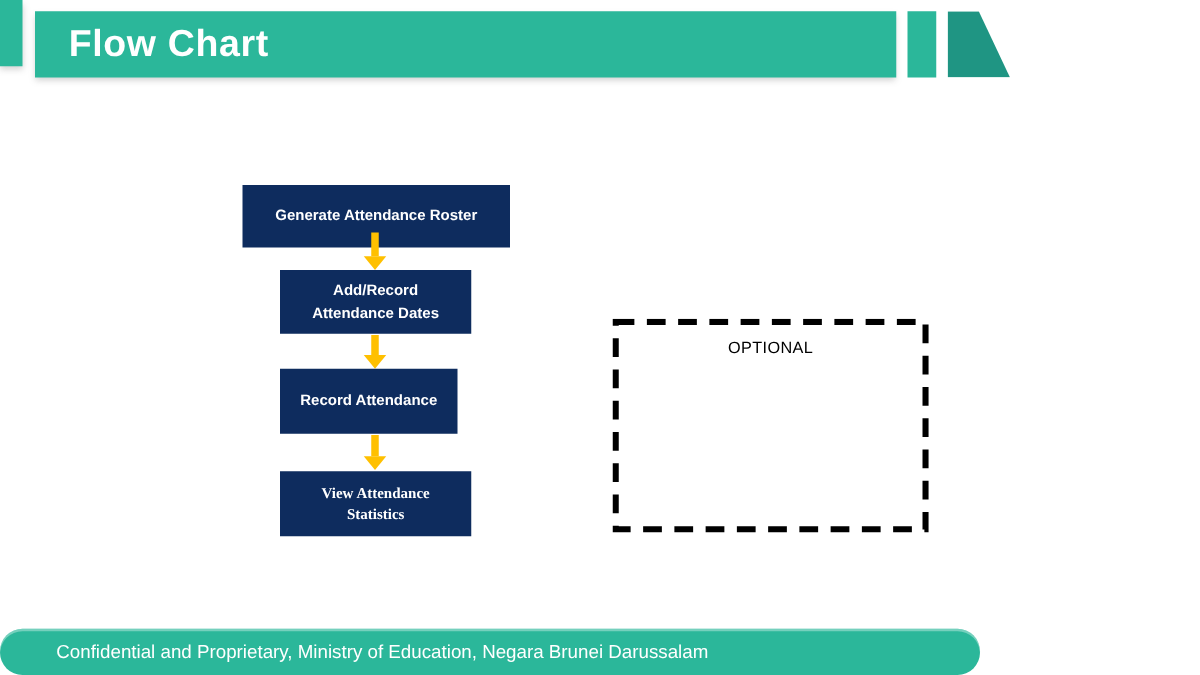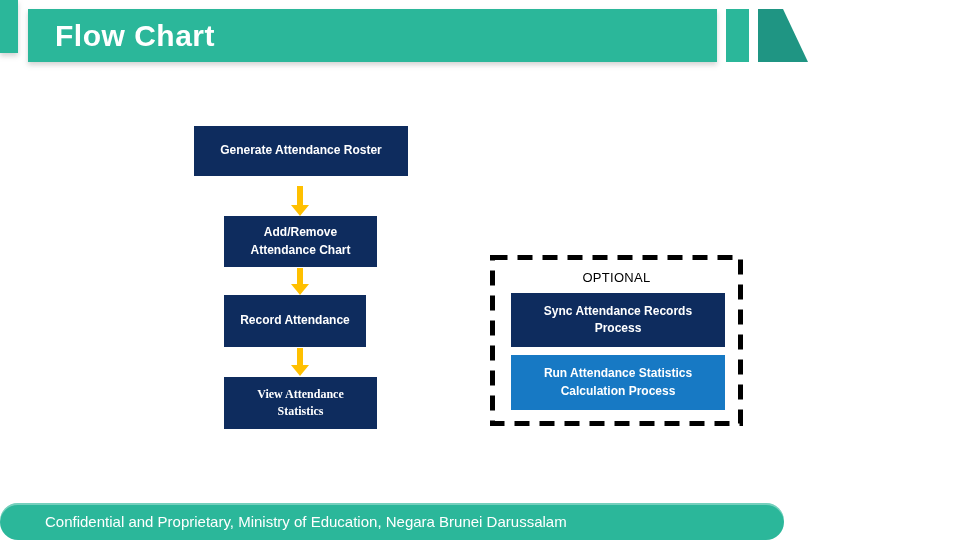--- a/index.html
+++ b/index.html
@@ -41,21 +41,21 @@
   
   .flow-box {
     position: absolute;
     display: flex; align-items: center; justify-content: center;
     text-align: center;
     color: #ffffff; font-weight: bold; font-size: 12px; line-height: 1.45;
     background: #0E2C5E;
     box-sizing: border-box;
     padding: 0 10px;
   }
-  .box1 { left: 194px; top: 126px; width: 214px; height: 50px; padding: 0 8px; }
+  .box1 { left: 194px; top: 148px; width: 214px; height: 50px; padding: 0 8px; }
   .box2 { left: 224px; top: 216px; width: 153px; height: 51px; }
   .box3 { left: 224px; top: 295px; width: 142px; height: 52px; }
   .box4 { left: 224px; top: 377px; width: 153px; height: 52px; font-family: Liberation Serif, serif; }
 
   
   .arrow { position: absolute; left: 291px; width: 18px; }
   .arrow .shaft { width: 6px; margin: 0 auto; background: #FFC000; }
   .arrow .head {
     width: 0; height: 0; margin: 0 auto;
     border-left: 9px solid transparent;
@@ -103,21 +103,21 @@
   <div class="flow-box box1">
     <span>Generate Attendance Roster</span>
   </div>
 
   <div class="arrow a1">
     <div class="shaft"></div>
     <div class="head"></div>
   </div>
 
   <div class="flow-box box2">
-    <span>Add/Remove Attendance Chart</span>
+    <span>Add/Record Attendance Dates</span>
   </div>
 
   <div class="arrow a2">
     <div class="shaft"></div>
     <div class="head"></div>
   </div>
 
   <div class="flow-box box3">
     <span>Record Attendance</span>
   </div>
@@ -129,25 +129,19 @@
 
   <div class="flow-box box4">
     <span>View Attendance Statistics</span>
   </div>
 
   <svg class="dashed-border" width="253" height="171" viewBox="0 0 253 171">
     <rect x="2.5" y="2.5" width="248" height="166" fill="none" stroke="#000000" stroke-width="5" stroke-dasharray="15 10"></rect>
   </svg>
   <div class="optional-label">OPTIONAL</div>
 
-  <div class="flow-box sync-box">
-    <span>Sync Attendance Records Process</span>
-  </div>
 
-  <div class="flow-box run-box">
-    <span>Run Attendance Statistics Calculation Process</span>
-  </div>
 
   <div class="footer">
     <span>Confidential and Proprietary, Ministry of Education, Negara Brunei Darussalam</span>
   </div>
 
 </div>
 
 </body></html>

